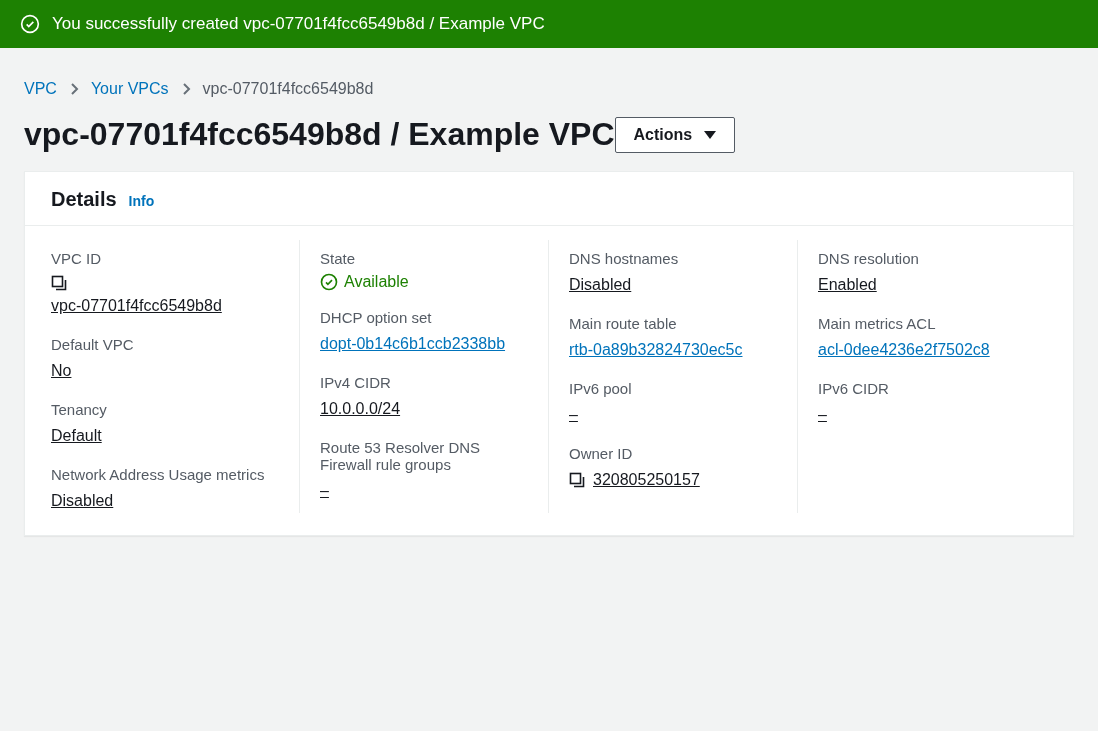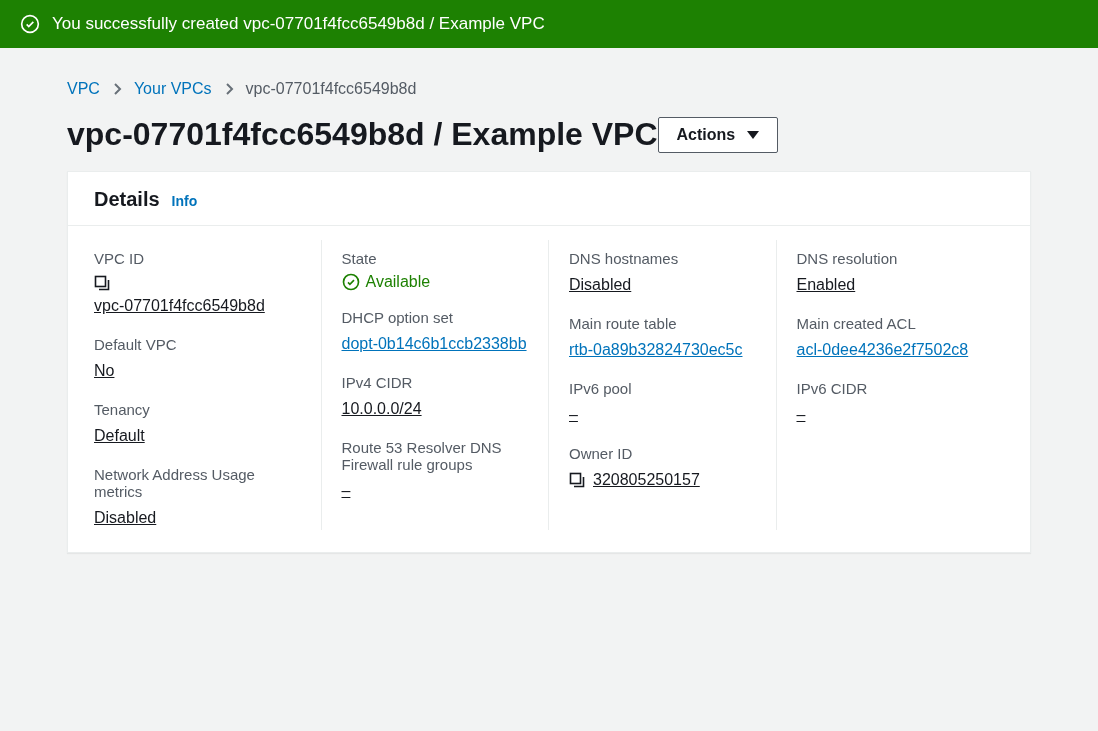--- a/index.html
+++ b/index.html
@@ -19,21 +19,21 @@
       padding: 14px 20px;
       display: flex;
       align-items: center;
       gap: 12px;
       font-size: 17px;
     }
     .success-banner svg {
       flex-shrink: 0;
     }
     .content {
-      padding: 32px 67px;
+      padding: 32px 24px;
     }
     .breadcrumbs {
       display: flex;
       align-items: center;
       gap: 12px;
       font-size: 16px;
       margin-bottom: 18px;
     }
     .breadcrumbs a {
       color: #0073bb;
@@ -274,21 +274,21 @@
           </div>
         </div>
       </div>
 
       <div class="detail-col">
         <div class="field">
           <div class="field-label">DNS resolution</div>
           <div class="field-value">Enabled</div>
         </div>
         <div class="field">
-          <div class="field-label">Main created ACL</div>
+          <div class="field-label">Main metrics ACL</div>
           <div class="field-value link">acl-0dee4236e2f7502c8</div>
         </div>
         <div class="field">
           <div class="field-label">IPv6 CIDR</div>
           <div class="field-value">–</div>
         </div>
       </div>
     </div>
   </div>
 </div>

